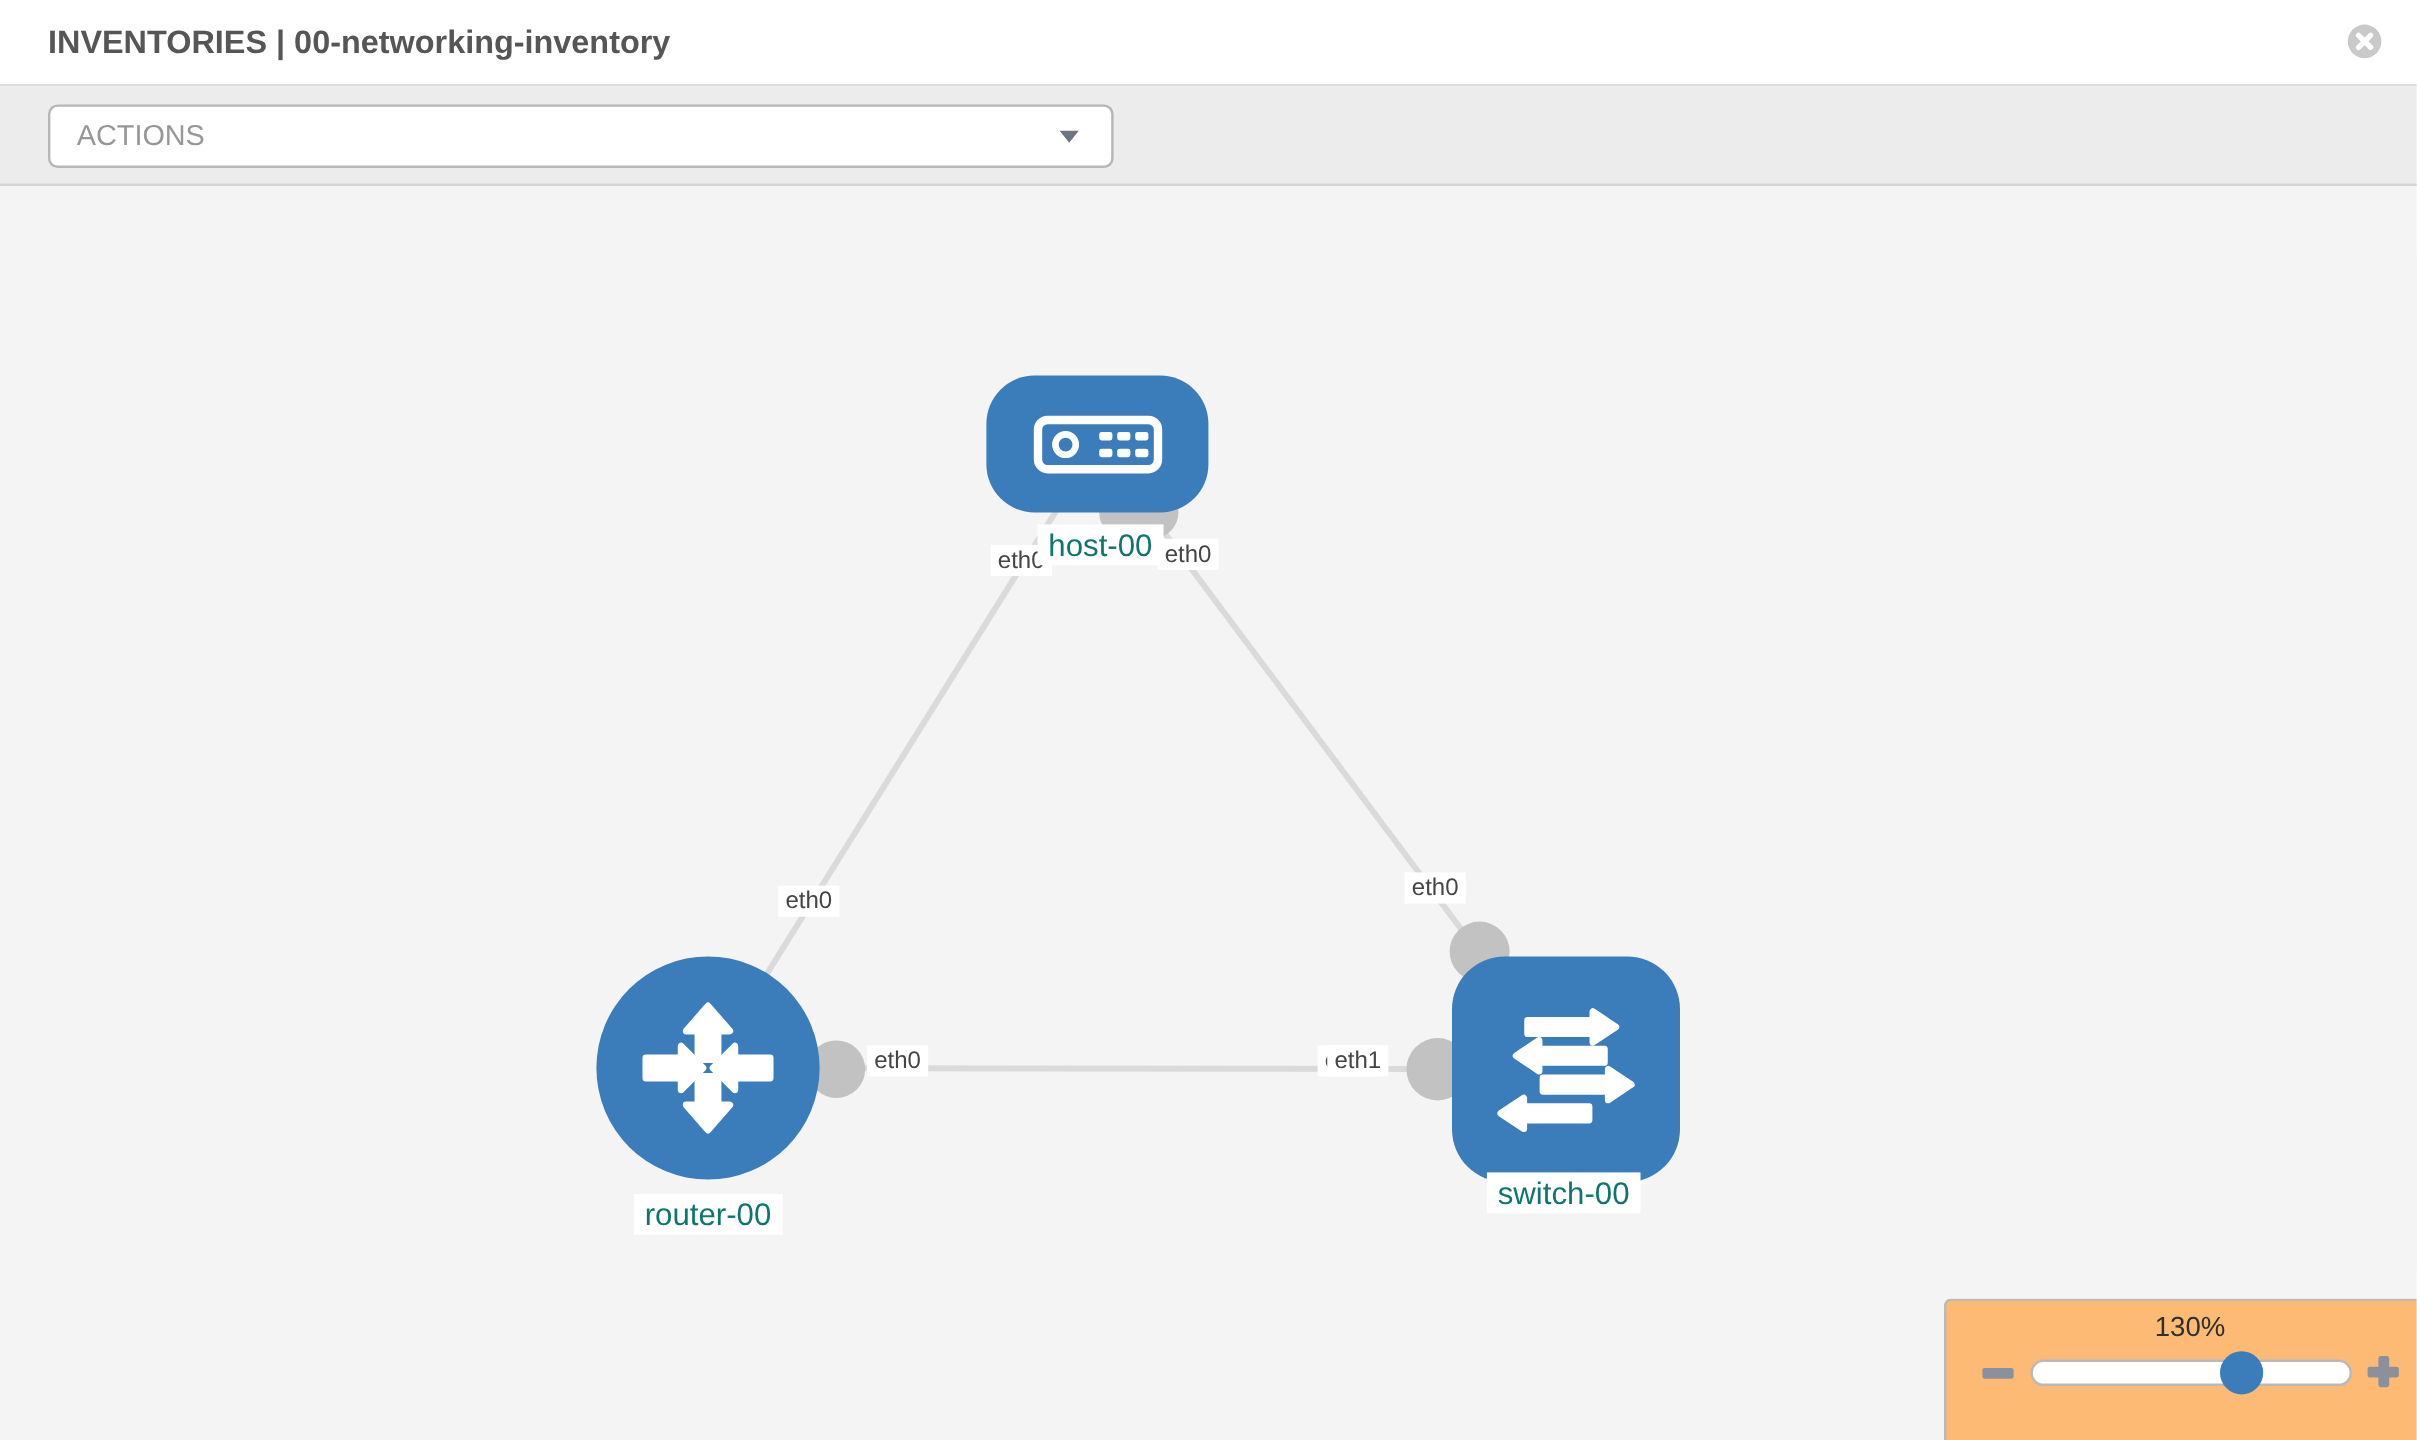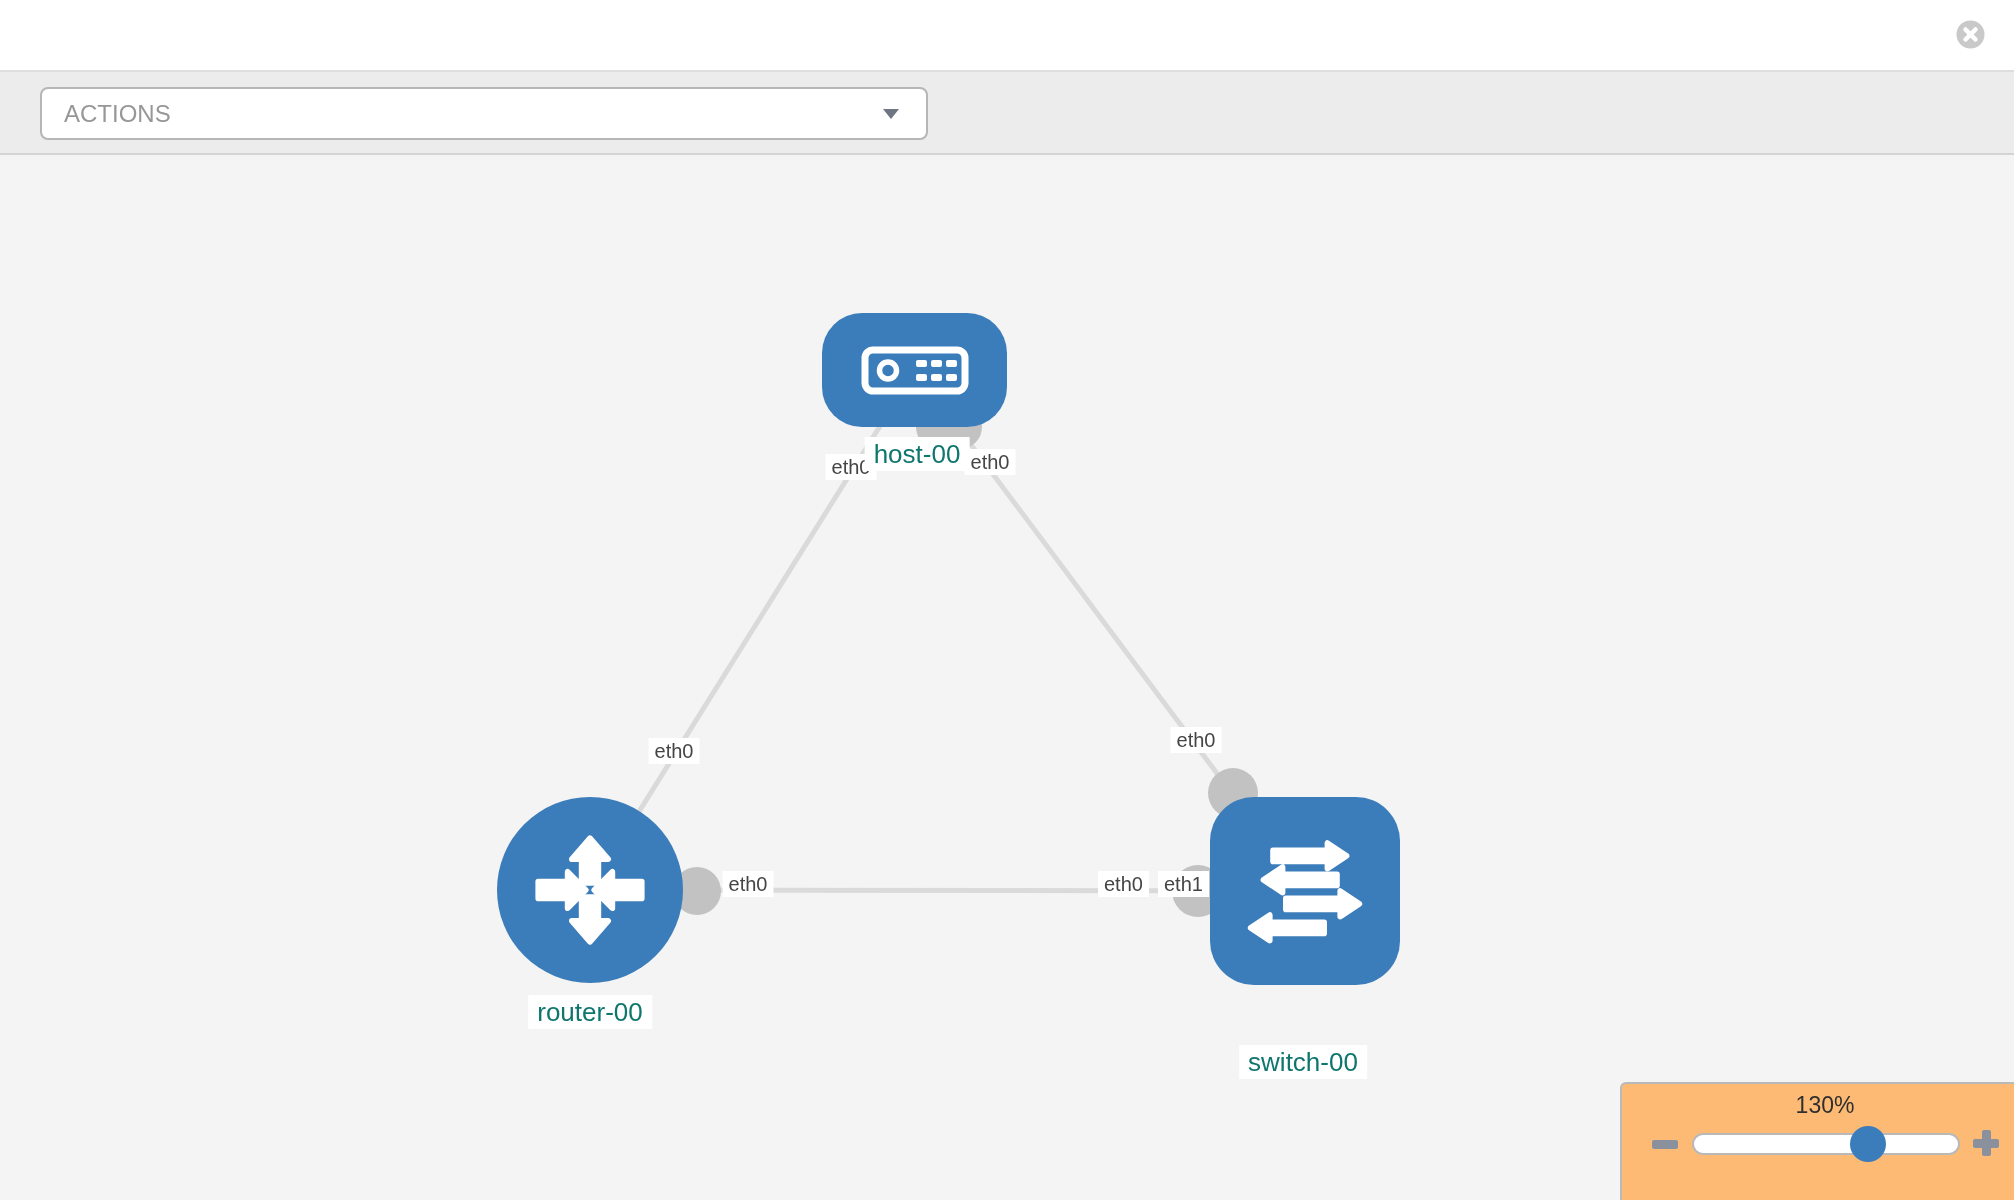--- a/index.html
+++ b/index.html
@@ -71,20 +71,21 @@
                 cursor: pointer; }
   .zoom-thumb { position: absolute; left: 156px; top: -9px; width: 36px; height: 36px;
                 border-radius: 50%; background: #3b7cba; cursor: grab; }
 </style>
 </head>
 <body>
 
 <div class="app">
 
   <header class="titlebar">
+    <h1>INVENTORIES | 00-networking-inventory</h1>
     <button class="close-btn">
       <svg width="29" height="29" viewBox="0 0 29 29">
         <circle cx="14.5" cy="14.5" r="14" fill="#c9c9c9"></circle>
         <line x1="9.5" y1="9.5" x2="19.5" y2="19.5" stroke="#fff" stroke-width="4.5" stroke-linecap="round"></line>
         <line x1="19.5" y1="9.5" x2="9.5" y2="19.5" stroke="#fff" stroke-width="4.5" stroke-linecap="round"></line>
       </svg>
     </button>
   </header>
 
   <div class="toolbar">
@@ -156,29 +157,29 @@
           <path d="M76 28 L64 20 L64 24.5 L30 24.5 L30 31.5 L64 31.5 L64 36 Z"></path>
           <path d="M24 43 L36 35 L36 39.5 L70 39.5 L70 46.5 L36 46.5 L36 51 Z"></path>
           <path d="M84 58 L72 50 L72 54.5 L38 54.5 L38 61.5 L72 61.5 L72 66 Z"></path>
           <path d="M16 73 L28 65 L28 69.5 L62 69.5 L62 76.5 L28 76.5 L28 81 Z"></path>
         </g>
       </svg>
     </div>
 
     <div class="chip node-chip" style="left:917px; top:299px;">host-00</div>
     <div class="chip node-chip" style="left:590px; top:857px;">router-00</div>
-    <div class="chip node-chip" style="left:1303px; top:907px;">switch-00</div>
+    <div class="chip node-chip" style="left:1303px; top:839px;">switch-00</div>
 
     <div class="chip" style="left:851px;  top:312px;">eth0</div>
     <div class="chip" style="left:990px;  top:307px;">eth0</div>
     <div class="chip" style="left:674px;  top:596px;">eth0</div>
     <div class="chip" style="left:1196px; top:585px;">eth0</div>
     <div class="chip" style="left:748px;  top:729px;">eth0</div>
     <div class="chip chip-left" style="left:1098px; top:729px;">eth0</div>
-    <div class="chip chip-left chip-front" style="left:1158px; top:729px;">eth1</div>
+    <div class="chip chip-left chip-front" style="left:1106px; top:729px;">eth1</div>
 
     <div class="zoom-panel">
       <div class="zoom-value">130%</div>
       <button class="zoom-out">
         <span class="minus-bar"></span>
       </button>
       <div class="zoom-track">
         <div class="zoom-thumb"></div>
       </div>
       <button class="zoom-in">

